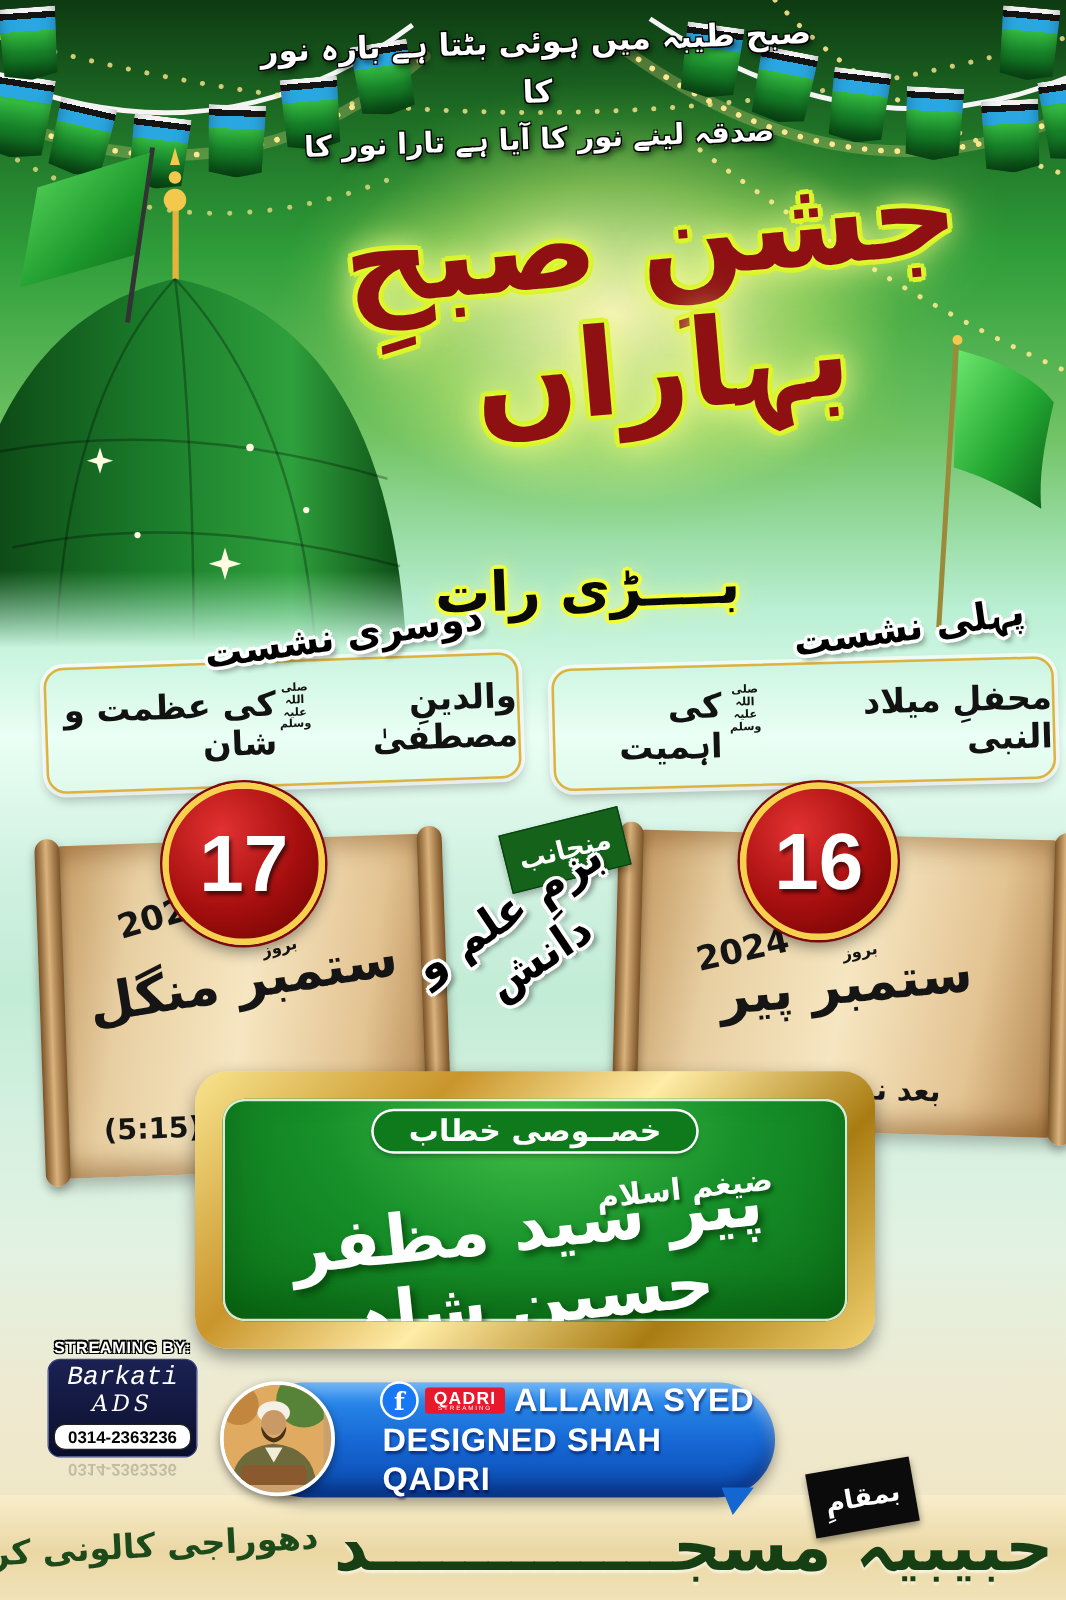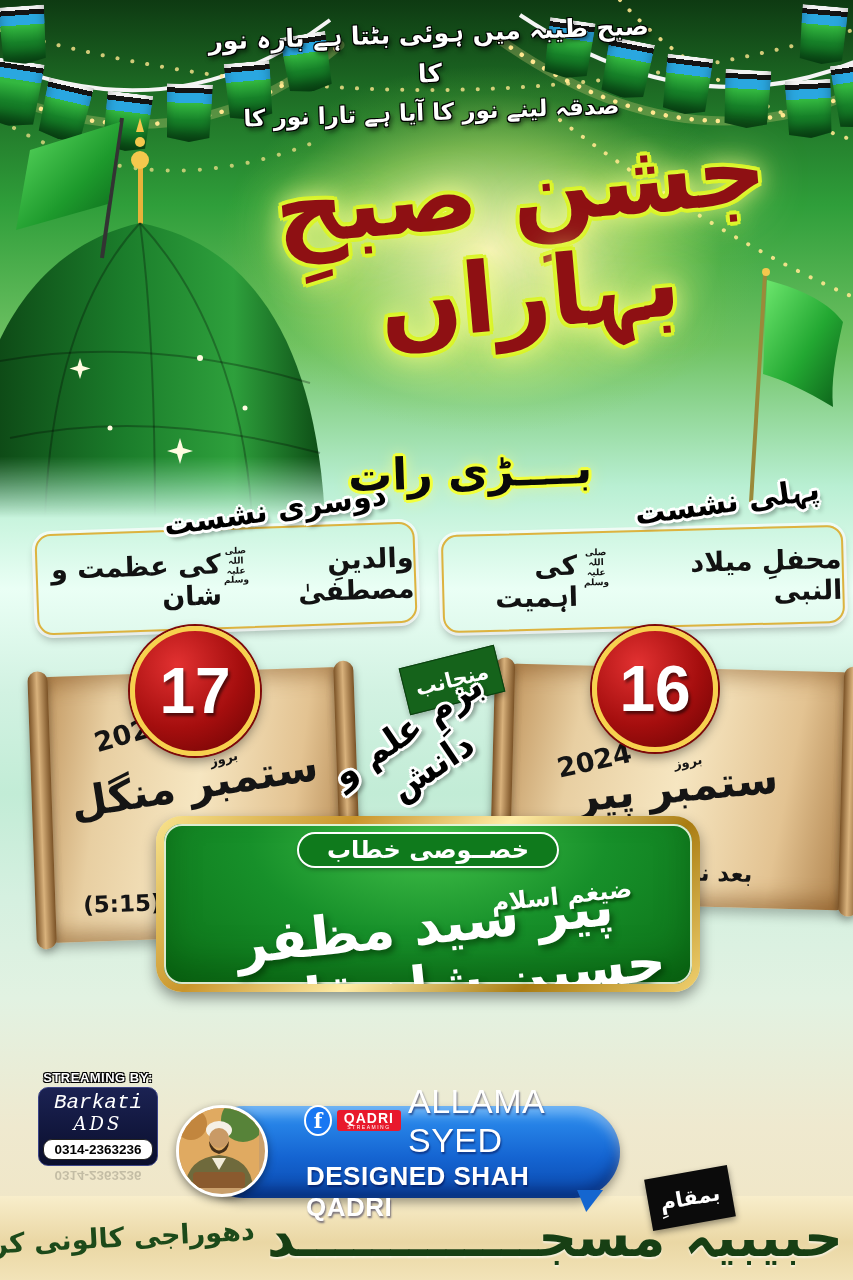--- a/index.html
+++ b/index.html
@@ -61,21 +61,21 @@
   .scroll .year{position:absolute;font-size:27px;font-weight:bold;color:#151515;transform:rotate(-14deg);}
   .scroll .broz{position:absolute;font-size:13px;font-weight:bold;color:#151515;transform:rotate(-12deg);}
   .scroll .bigdate{position:absolute;width:100%;text-align:center;font-size:42px;font-weight:bold;color:#151515;transform:rotate(-7deg);}
   .scroll .time{position:absolute;width:100%;text-align:center;font-size:23px;font-weight:bold;color:#151515;direction:rtl;}
   .minjanib{left:403px;top:656px;width:96px;height:46px;z-index:5;transform:rotate(-14deg);
     background:#15631b;border:1px solid #0b3f10;display:flex;align-items:center;justify-content:center;
     color:#fff;font-size:21px;font-weight:bold;box-shadow:0 3px 6px rgba(0,0,0,.3);}
   .bazm{left:330px;top:705px;width:180px;z-index:5;transform:rotate(-34deg);text-align:center;direction:rtl;
     font-size:35px;font-weight:bold;color:#000;line-height:1.25;}
   
-  .banner{left:156px;top:816px;width:544px;height:176px;z-index:4;border-radius:26px;padding:8px;box-sizing:border-box;
+  .banner{left:156px;top:857px;width:544px;height:222px;z-index:4;border-radius:26px;padding:22px;box-sizing:border-box;
     background:linear-gradient(135deg,#f9e48e,#c9952b 28%,#ffeca6 50%,#a97c12 75%,#f1d170);
     box-shadow:0 6px 14px rgba(0,0,0,.4);}
   .banner-inner{width:100%;height:100%;border-radius:18px;position:relative;overflow:hidden;
     background:radial-gradient(ellipse at 50% 8%,#43c24a,#17902a 48%,#0b6e16 100%);
     box-shadow:inset 0 0 0 2px rgba(255,255,240,.85),inset 0 -20px 35px rgba(0,60,0,.35);}
   .banner-pill{position:absolute;left:50%;top:10px;transform:translateX(-50%);padding:2px 28px;border-radius:22px;
     background:#0f7a1c;box-shadow:0 0 0 2px #ffffff,0 3px 5px rgba(0,0,0,.4);
     color:#fff;font-size:24px;font-weight:bold;white-space:nowrap;}
   .banner-hon{position:absolute;right:60px;top:58px;transform:rotate(-6deg);color:#fff;font-size:24px;font-weight:bold;
     text-shadow:2px 3px 3px rgba(0,50,0,.6);}
@@ -99,21 +99,21 @@
     box-shadow:inset 0 8px 12px rgba(255,255,255,.35),inset 0 -10px 14px rgba(0,0,40,.35),0 5px 10px rgba(0,0,0,.35);
     display:flex;flex-direction:column;justify-content:center;padding-left:108px;
     font-family:"Liberation Sans",sans-serif;color:#fff;}
   .livebar .row1{display:flex;align-items:center;gap:7px;}
   .fb{width:27px;height:27px;border-radius:50%;background:#1877f2;box-shadow:0 0 0 2px #fff;
     display:flex;align-items:center;justify-content:center;font-weight:bold;font-size:20px;color:#fff;
     font-family:"DejaVu Serif",serif;}
   .livebadge{background:#e8192c;border-radius:3px;padding:1px 7px;display:flex;flex-direction:column;align-items:center;line-height:1;}
   .livebadge .lv{font-size:14px;font-weight:bold;letter-spacing:1px;}
   .livebadge .st{font-size:5px;letter-spacing:1.5px;}
-  .livebar .t1{font-size:34px;font-weight:normal;letter-spacing:.5px;text-shadow:1px 2px 2px rgba(0,0,60,.5);}
+  .livebar .t1{font-size:26px;font-weight:bold;letter-spacing:.5px;text-shadow:1px 2px 2px rgba(0,0,60,.5);}
   .livebar .t2{font-size:26px;font-weight:bold;letter-spacing:.5px;margin-top:1px;text-shadow:1px 2px 2px rgba(0,0,60,.5);}
   .bar-tail{left:574px;top:1190px;width:0;height:0;z-index:6;border:13px solid transparent;border-top:22px solid #1466d0;transform:skewX(-10deg);}
   .photo{left:176px;top:1105px;width:86px;height:86px;z-index:7;border-radius:50%;overflow:hidden;
     border:3px solid #fff;box-shadow:0 3px 8px rgba(0,0,0,.45);background:#caa06c;}
   
   .venue-tag{left:648px;top:1172px;width:84px;height:52px;z-index:6;transform:rotate(-10deg);
     background:#0b0b0b;display:flex;align-items:center;justify-content:center;
     color:#fff;font-size:21px;font-weight:bold;box-shadow:0 3px 6px rgba(0,0,0,.4);}
   .strip{left:0;top:1196px;width:853px;height:84px;z-index:4;box-sizing:border-box;
     background:linear-gradient(180deg,#f8eecb,#ead7a4 55%,#f2e3b8);

